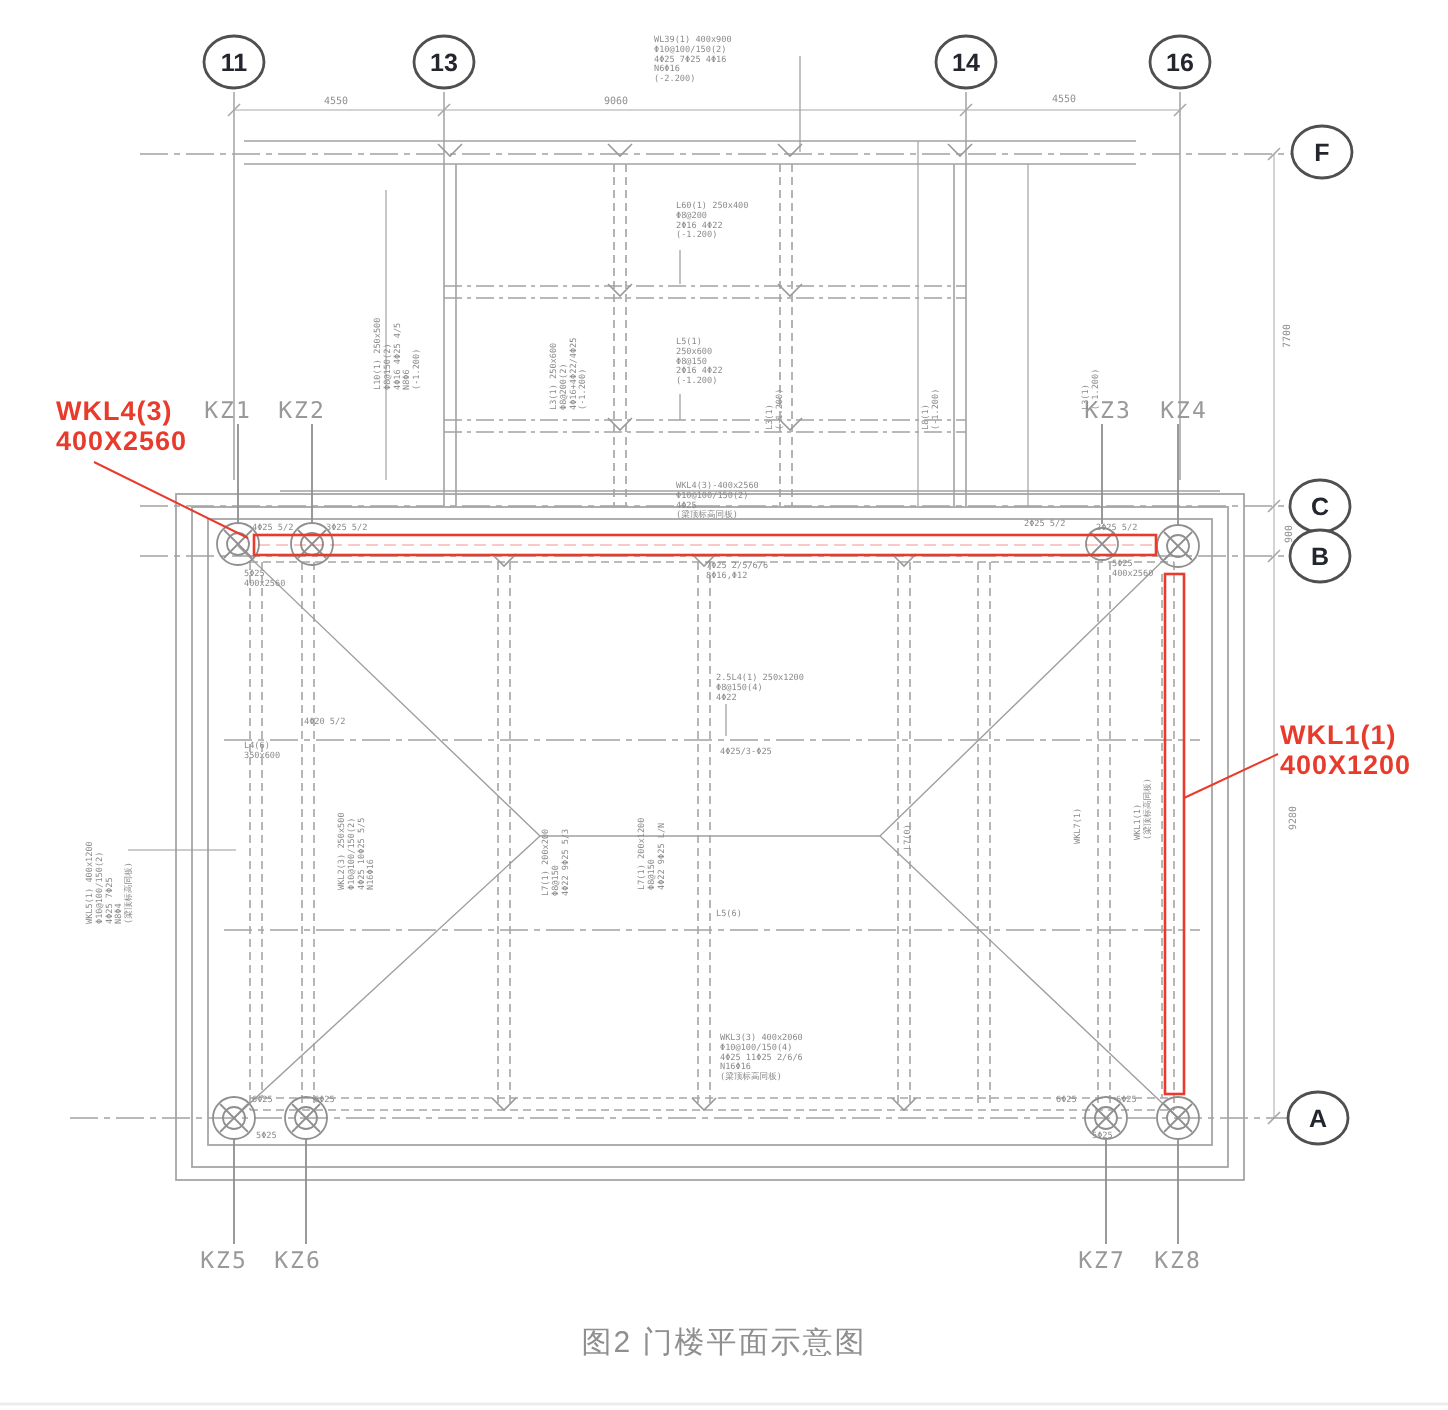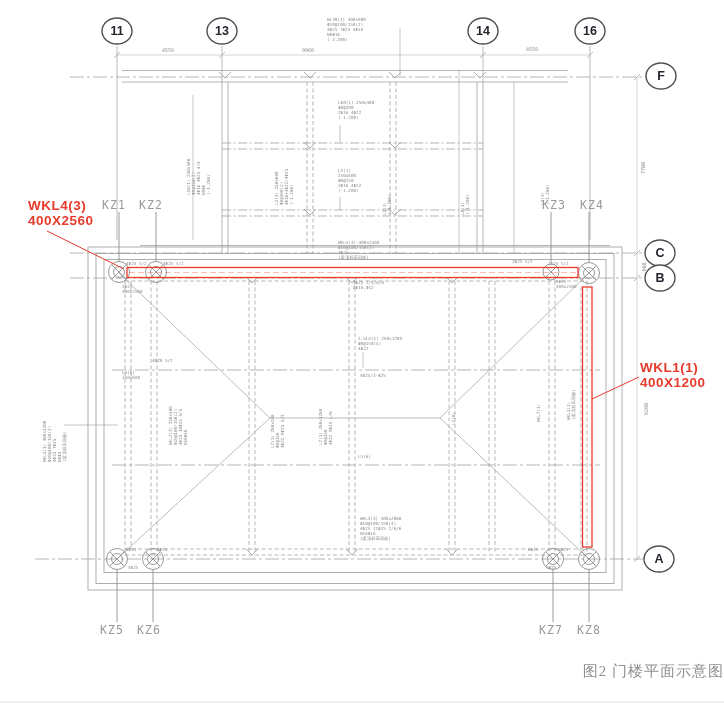--- a/index.html
+++ b/index.html
@@ -1,21 +1,21 @@
 <!DOCTYPE html>
 <html><head>
 <meta charset="utf-8">
 <style>
   html,body{margin:0;padding:0;background:#ffffff;}
   .page{position:relative;width:724px;height:705px;background:#fff;overflow:hidden;
         font-family:"Liberation Sans",sans-serif;}
   svg{position:absolute;left:0;top:0;}
-  .caption{position:absolute;left:0;top:662px;width:100%;text-align:right;
+  .caption{position:absolute;left:0;top:662px;width:100%;text-align:center;
            font-size:15px;color:#8f8f8f;letter-spacing:1px;
-           font-family:Liberation Serif, serif;}
+           font-family:Liberation Sans, sans-serif;}
   
   .bubble{font:bold 12.5px "Liberation Sans",sans-serif;fill:#23262e;}
   .dim{font:5px "DejaVu Sans Mono",monospace;fill:#909090;}
   .kz{font:11.5px "DejaVu Sans Mono",monospace;fill:#999999;letter-spacing:1px;}
   .redlbl{font:bold 13.5px "Liberation Sans",sans-serif;letter-spacing:.5px;}
   .ann{font:4.3px "DejaVu Sans Mono",monospace;fill:#8c8c8c;}
 </style>
 </head>
 <body>
 

